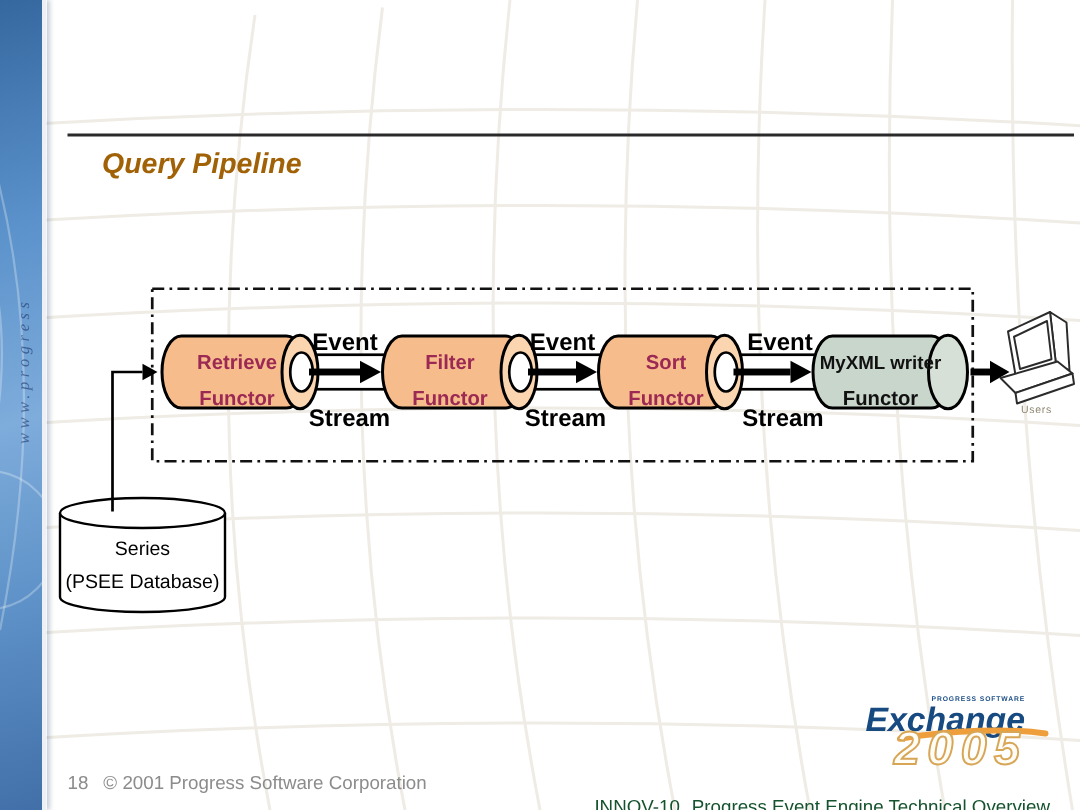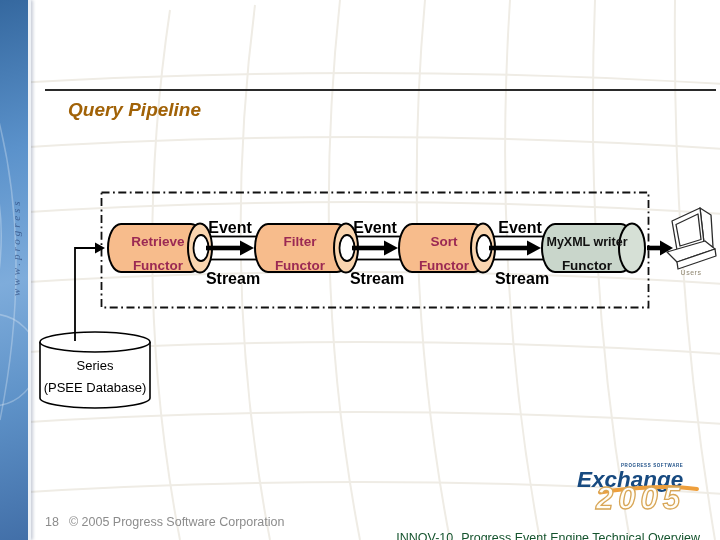--- a/index.html
+++ b/index.html
@@ -151,19 +151,19 @@
   </svg>
 
   <svg class="logo" viewBox="0 0 165 64">
     <text x="66" y="15" font-size="4.5" letter-spacing="0.6" fill="#1C4E86" font-weight="bold">PROGRESS SOFTWARE</text>
     <text x="22" y="35" font-size="22.5" font-weight="bold" font-style="italic" fill="#174A80">Exchange</text>
     <path d="M 45 40.5 C 80 34.5 118 33.5 142 37" fill="none" stroke="#EE9F3C" stroke-width="4" stroke-linecap="round"></path>
     <text x="41" y="57" font-size="31" font-weight="bold" font-style="italic" fill="#FFFDF6" stroke="#D8A657" stroke-width="1.3" letter-spacing="5">2005</text>
   </svg>
 
   <div class="footer-left">
-    <span class="pagenum">18</span><span>© 2005 Progress Software Corporation</span>
+    <span class="pagenum">18</span><span>© 2001 Progress Software Corporation</span>
   </div>
   <div class="footer-right">
     <span class="code">INNOV-10</span><span>Progress Event Engine Technical Overview</span>
   </div>
 
 </div>
 
 </body></html>

